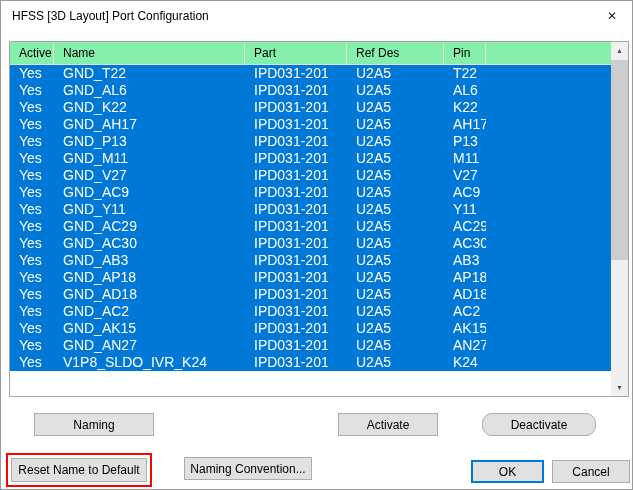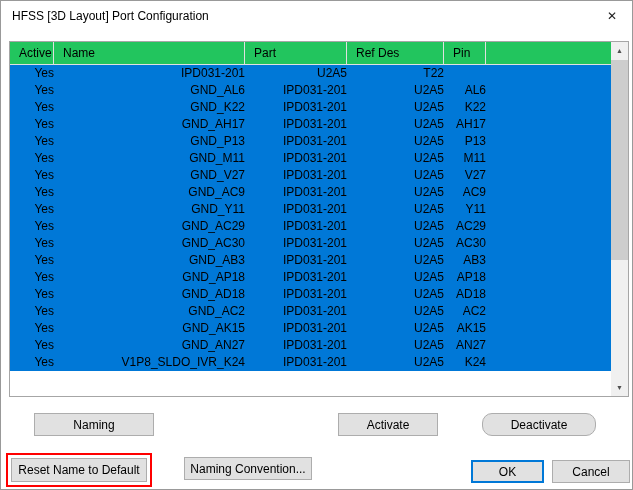--- a/index.html
+++ b/index.html
@@ -51,21 +51,21 @@
     background: #ffffff;
   }
   .grid-cols {
     display: grid;
     grid-template-columns: 44px 191px 102px 97px 42px 1fr;
   }
   .header-row {
     position: absolute;
     top: 0; left: 0;
     width: 601px; height: 23px;
-    background: #22c55e;
+    background: #86efac;
     border-bottom: 1px solid #e0e0e0;
     font-size: 12px;
     color: #000000;
   }
   .header-cell {
     padding-left: 9px;
     line-height: 22px;
     border-right: 1px solid #e0e0e0;
     overflow: hidden;
     white-space: nowrap;
@@ -75,23 +75,22 @@
     position: absolute;
     top: 23px; left: 0;
     width: 601px;
     height: 331px;
     overflow: hidden;
   }
   .table-row {
     width: 601px;
     height: 17px;
     background: #0078d7;
-    color: #000000;
-    font-size: 12px;
-    text-align: right;
+    color: #ffffff;
+    font-size: 14px;
   }
   .table-row .cell {
     padding-left: 9px;
     line-height: 17px;
     white-space: nowrap;
     overflow: hidden;
   }
   
   .scrollbar {
     position: absolute;
@@ -174,20 +173,21 @@
       <div class="header-cell">Name</div>
       <div class="header-cell">Part</div>
       <div class="header-cell">Ref Des</div>
       <div class="header-cell">Pin</div>
       <div class="header-cell"></div>
     </div>
 
     <div class="table-body">
         <div class="table-row grid-cols">
     <div class="cell">Yes</div>
+    <div class="cell">GND_T22</div>
     <div class="cell">IPD031-201</div>
     <div class="cell">U2A5</div>
     <div class="cell">T22</div>
     <div class="cell"></div>
   </div>
         <div class="table-row grid-cols">
     <div class="cell">Yes</div>
     <div class="cell">GND_AL6</div>
     <div class="cell">IPD031-201</div>
     <div class="cell">U2A5</div>

